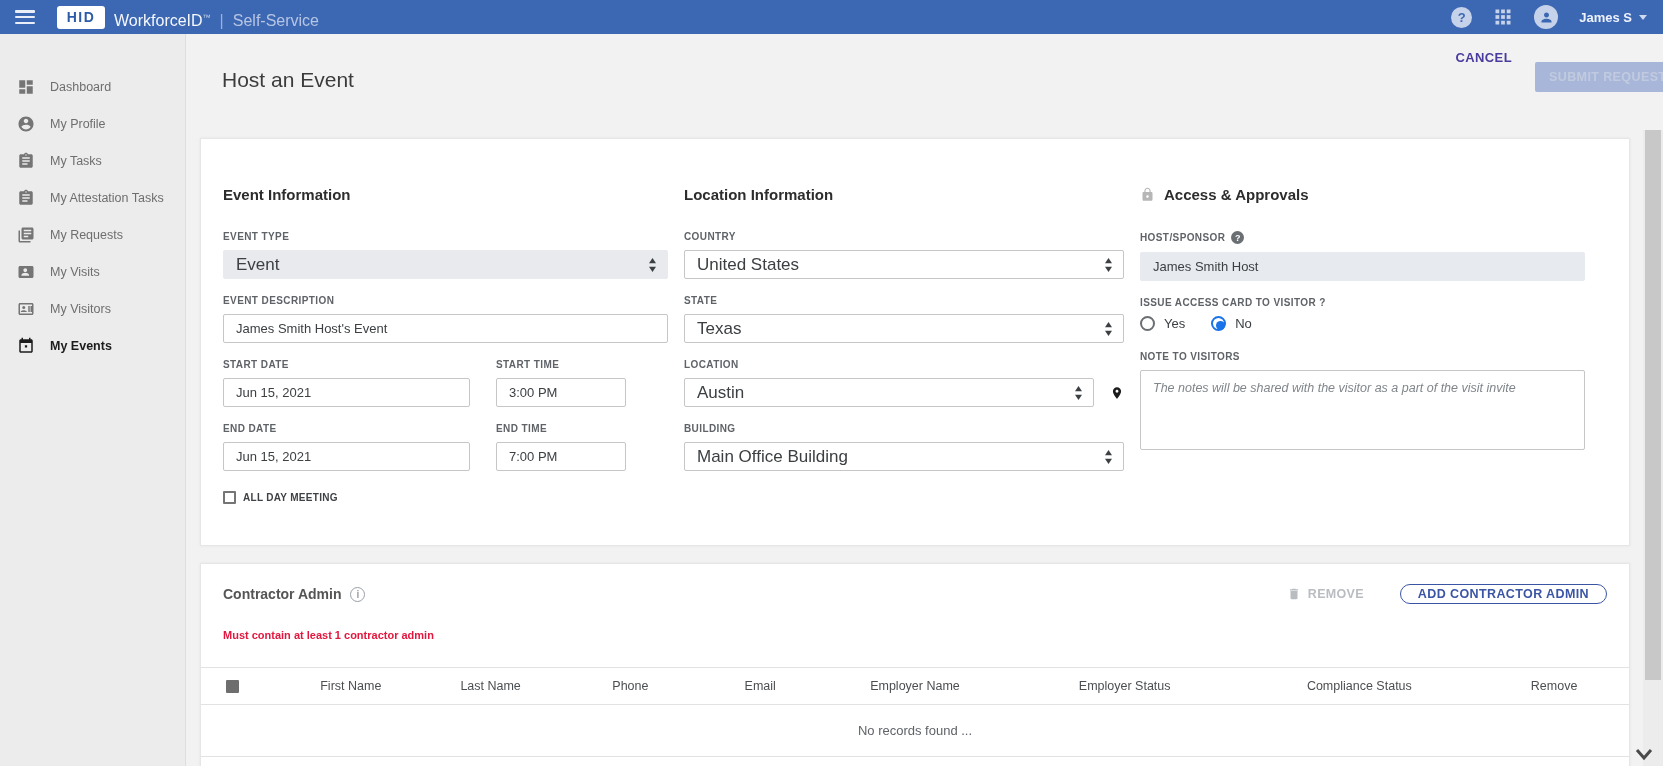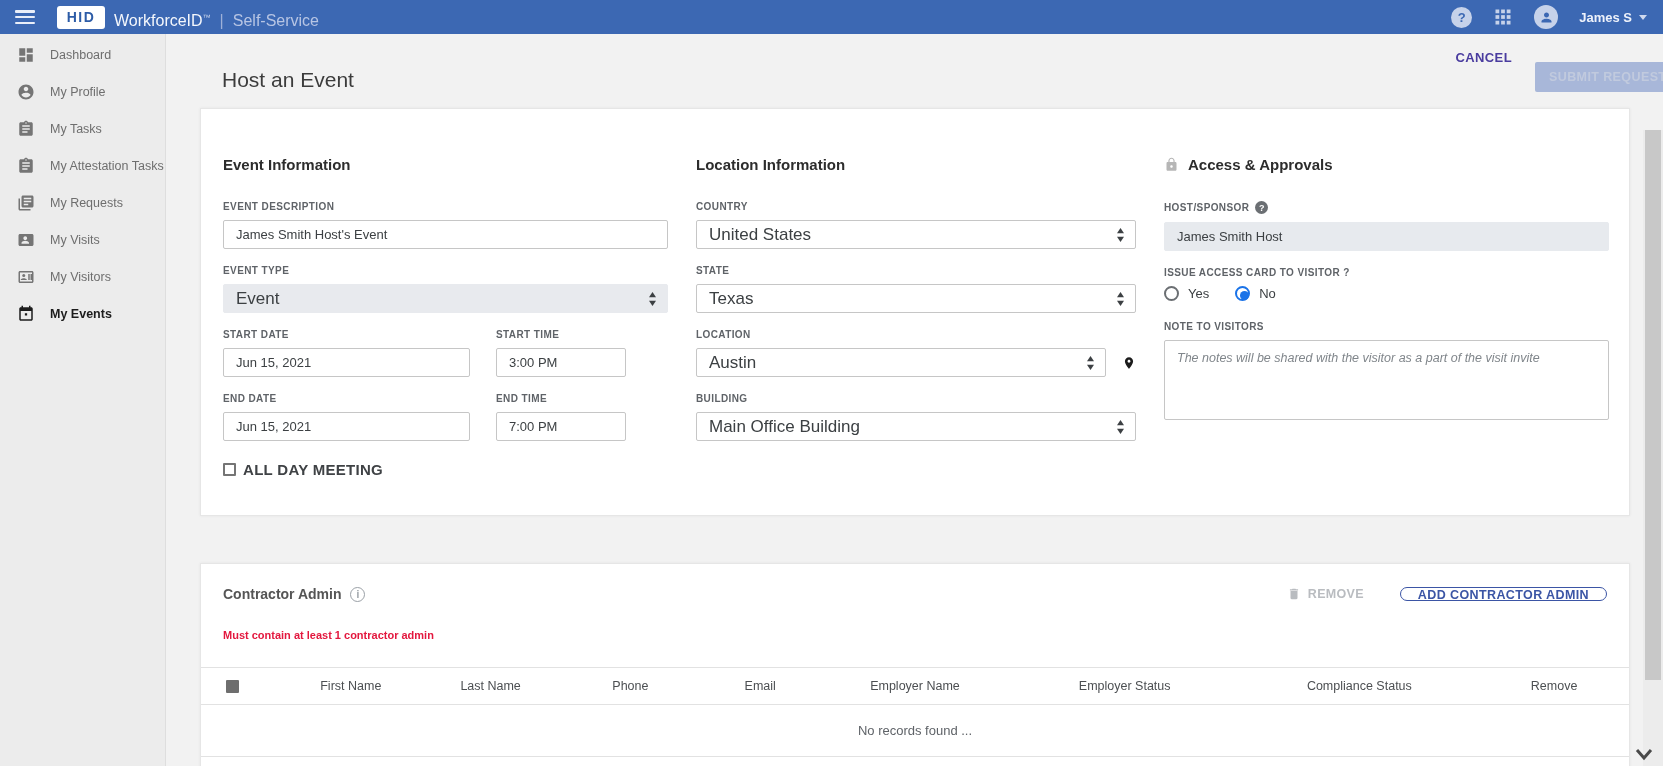--- a/index.html
+++ b/index.html
@@ -31,22 +31,22 @@
     display:flex; align-items:center; justify-content:center; font-size:13px; font-weight:700; cursor:pointer;
   }
   .grid-icon { width:20px; height:20px; cursor:pointer; }
   .grid-icon rect { fill:#c6d2ea; }
   .avatar { width:24px; height:24px; }
   .user-menu { display:flex; align-items:center; gap:7px; cursor:pointer; }
   .user-name { font-size:13px; font-weight:700; color:#eef2fb; }
   .caret { width:0; height:0; border-left:4.5px solid transparent; border-right:4.5px solid transparent; border-top:5px solid #cfd9ef; }
   
   .sidebar {
-    position:absolute; top:34px; left:0; width:166px; height:732px;
-    background:#ececec; border-right:1px solid #dedede; padding-top:2px;
+    position:absolute; top:34px; left:0; width:186px; height:732px;
+    background:#ececec; border-right:1px solid #dedede; padding-top:34px;
   }
   .side-item {
     height:37px; display:flex; align-items:center; gap:15px; padding-left:17px;
     color:#6e6e6e; font-size:12.5px; cursor:pointer;
   }
   .side-item svg { width:18px; height:18px; fill:#757575; flex:0 0 18px; }
   .side-item.active { color:#1c1c1c; font-weight:700; }
   .side-item.active svg { fill:#1c1c1c; }
   
   .main { position:absolute; top:34px; left:186px; right:0; bottom:0; background:#f2f2f2; overflow:hidden; }
@@ -57,21 +57,21 @@
     color:#4a3c9f; font-weight:700; font-size:13px; letter-spacing:.4px; cursor:pointer;
     font-family:"Liberation Sans", sans-serif;
   }
   .btn-submit {
     position:absolute; right:-20px; top:28px; width:148px; height:30px; overflow:hidden;
     background:#a8b7d9; border:none; border-radius:2px; color:#c1cade;
     font-weight:700; font-size:12.5px; letter-spacing:.4px; white-space:nowrap; text-align:left; padding-left:14px;
     font-family:"Liberation Sans", sans-serif;
   }
   .card { position:absolute; left:14px; width:1430px; background:#fff; border:1px solid #e6e6e6; box-shadow:0 0 3px rgba(0,0,0,.06); }
-  .card1 { top:74px; height:408px; display:grid; grid-template-columns:445px 440px 445px; gap:28px; padding:47px 22px 0; }
+  .card1 { top:104px; height:408px; display:grid; grid-template-columns:445px 440px 445px; gap:16px; padding:47px 22px 0; }
   .card2 { top:529px; height:250px; padding:15px 22px 0; }
   
   .sec-head { font-size:15px; font-weight:700; color:#2d2d2d; margin-bottom:28px; display:flex; align-items:center; gap:9px; }
   .sec-head .lock { width:15px; height:15px; fill:#b6b6b6; }
   .fgroup { margin-bottom:16px; }
   .flabel {
     display:flex; align-items:center; gap:6px;
     font-size:10px; font-weight:700; color:#5f6368; letter-spacing:.4px; margin-bottom:8px;
   }
   .tin {
@@ -86,21 +86,21 @@
     font-size:17px; color:#3c4043; cursor:pointer;
   }
   .selectbox.disabled { background:#e8eaee; border-color:#e8eaee; }
   .uarrows { width:9px; height:14px; fill:#3c4043; flex:0 0 9px; }
   .dt-row { display:grid; grid-template-columns:247px 130px; gap:26px; }
   .loc-row { display:flex; align-items:center; gap:16px; }
   .loc-row .selectbox { flex:0 0 410px; }
   .pin { width:17px; height:22px; fill:#1b1b1b; cursor:pointer; }
   .cbx-row { display:flex; align-items:center; gap:7px; margin-top:20px; cursor:pointer; }
   .cbx { width:13px; height:13px; border:2px solid #757575; border-radius:1px; background:#fff; }
-  .cbx-label { font-size:15px; font-weight:700; color:#3f4245; letter-spacing:.3px; }
+  .cbx-label { font-size:10px; font-weight:700; color:#3f4245; letter-spacing:.3px; }
   .radio-row { display:flex; align-items:center; gap:26px; }
   .radio-opt { display:flex; align-items:center; gap:9px; cursor:pointer; }
   .radio { width:15px; height:15px; border:2px solid #6b6f73; border-radius:50%; position:relative; }
   .radio.sel { border-color:#1a73e8; }
   .radio.sel::after { content:""; position:absolute; left:3px; top:3px; width:9px; height:9px; border-radius:50%; background:#1a73e8; }
   .radio-label { font-size:13px; color:#3c4043; }
   .help-dark {
     width:13px; height:13px; border-radius:50%; background:#6b6f73; color:#fff;
     display:flex; align-items:center; justify-content:center; font-size:9px; font-weight:700; cursor:pointer;
   }
@@ -118,21 +118,21 @@
     color:#9aa0a6; font-size:10px; font-weight:700; display:flex; align-items:center; justify-content:center;
     font-style:normal; cursor:pointer;
   }
   .btn-remove {
     margin-left:auto; margin-right:30px; display:flex; align-items:center; gap:7px;
     background:none; border:none; color:#b9bcc0; font-weight:700; font-size:12.5px; letter-spacing:.3px;
     font-family:"Liberation Sans", sans-serif;
   }
   .btn-remove svg { width:14px; height:14px; fill:#b9bcc0; }
   .btn-add {
-    height:14px; padding:0 17px; background:#fff; border:1px solid #3b55a5; border-radius:12px;
+    height:20px; padding:0 17px; background:#fff; border:1px solid #3b55a5; border-radius:12px;
     color:#3b55a5; font-weight:700; font-size:12.5px; letter-spacing:.4px; cursor:pointer;
     font-family:"Liberation Sans", sans-serif;
   }
   .error-msg { margin-top:20px; color:#e3173e; font-size:11px; font-weight:700; }
   .table { margin:26px -22px 0; }
   .thead {
     display:flex; align-items:center; height:38px;
     border-top:1px solid #e2e2e2; border-bottom:1px solid #e2e2e2;
     font-size:12.5px; color:#4c4f52; padding-left:18px;
   }
@@ -256,33 +256,33 @@
   </div>
   <button class="btn-cancel">CANCEL</button>
   <button class="btn-submit" disabled="">SUBMIT REQUEST</button>
 
   <section class="card card1">
 
     <div>
       <div class="sec-head">Event Information</div>
 
       <div class="fgroup">
-        <div class="flabel">EVENT DESCRIPTION</div>
-        <input class="tin" type="text" value="James Smith Host's Event" style="">
-      </div>
-
-      <div class="fgroup">
         <div class="flabel">EVENT TYPE</div>
         <div class="selectbox disabled">
           <span>Event</span>
           <svg class="uarrows" viewBox="0 0 10 16">
               <path d="M5 0l4 6H1z"></path>
               <path d="M5 16L1 10h8z"></path>
             </svg>
         </div>
+      </div>
+
+      <div class="fgroup">
+        <div class="flabel">EVENT DESCRIPTION</div>
+        <input class="tin" type="text" value="James Smith Host's Event" style="">
       </div>
 
       <div class="fgroup dt-row">
         <div>
           <div class="flabel">START DATE</div>
           <input class="tin" type="text" value="Jun 15, 2021" style="">
         </div>
         <div>
           <div class="flabel">START TIME</div>
           <input class="tin" type="text" value="3:00 PM" style="">

